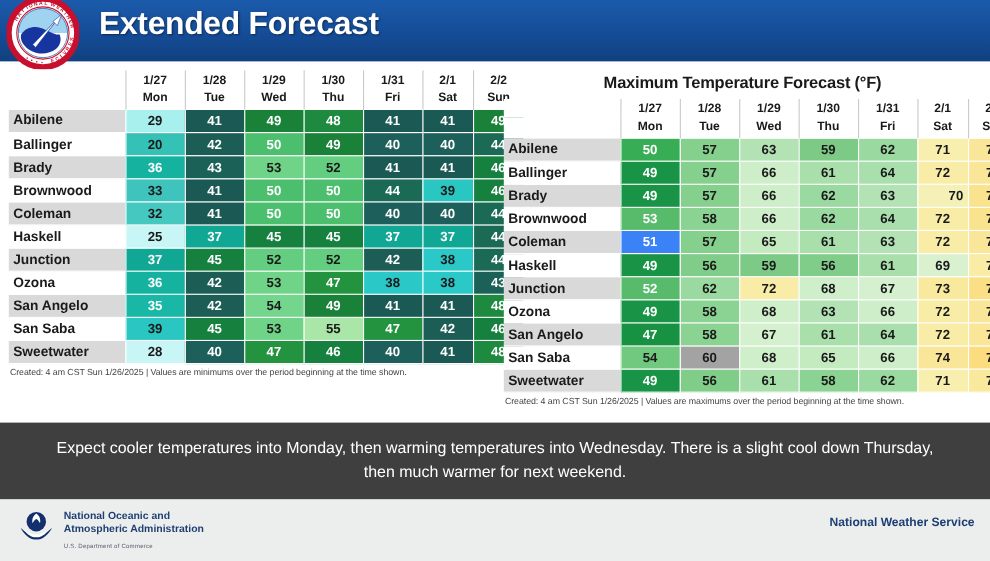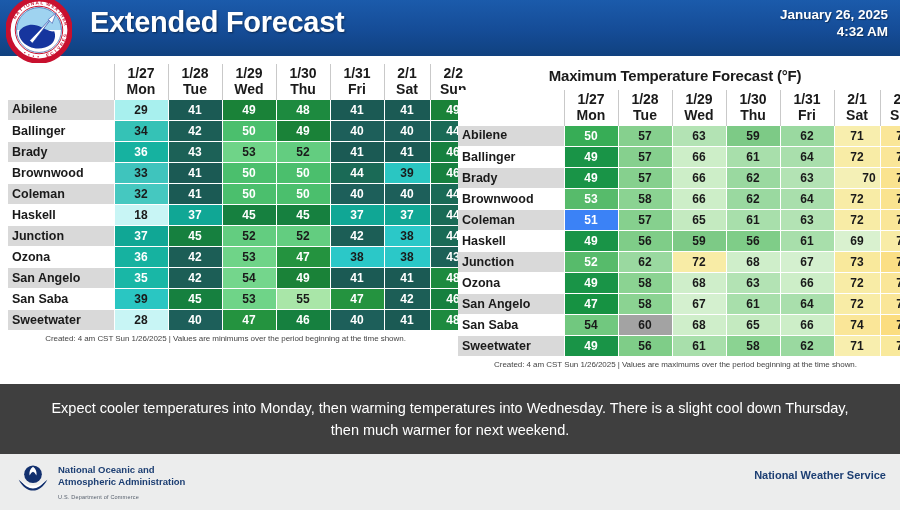--- a/index.html
+++ b/index.html
@@ -80,21 +80,21 @@
     table-layout: fixed;
     font-size: 11.5px;
   }
   table.fc col.namecol { width: 106px; }
   table.fc col.daycol  { width: 54px; }
   table.fc col.wkcol   { width: 46px; }
 
   table.fc thead th {
     background: #ffffff;
     color: #1a1a1a;
-    font-size: 14px;
+    font-size: 11px;
     font-weight: bold;
     text-align: center;
     padding: 1px 0;
     border-left: 1px solid #c9c9c9;
     line-height: 14px;
   }
   table.fc thead th.namehead {
     border-left: none;
     background: #ffffff;
   }
@@ -122,21 +122,20 @@
   table.fc tbody tr.odd td.name  { background: #d9d9d9; }
   table.fc tbody tr.even td.name { background: #ffffff; }
 
   .footnote {
     font-size: 8px;
     color: #444444;
     margin-top: 3px;
     padding-left: 1px;
     letter-spacing: -0.05px;
     white-space: nowrap;
-    text-align: center;
   }
 
   
   .summary {
     height: 70px;
     background: #3f3f3f;
     color: #ffffff;
     display: flex;
     align-items: center;
     justify-content: center;
@@ -231,24 +230,20 @@
       <text x="50" y="93" text-anchor="middle" transform="rotate(-38 50 50)">I</text>
       <text x="50" y="93" text-anchor="middle" transform="rotate(-29 50 50)">C</text>
       <text x="50" y="93" text-anchor="middle" transform="rotate(-19 50 50)">E</text>
       <text x="50" y="93" text-anchor="middle" transform="rotate(2 50 50)">•</text>
       <text x="50" y="93" text-anchor="middle" transform="rotate(12 50 50)">•</text>
       <text x="50" y="93" text-anchor="middle" transform="rotate(22 50 50)">•</text>
       <text x="50" y="93" text-anchor="middle" transform="rotate(32 50 50)">•</text>
     </g>
   </svg>
   <div class="header-title">Extended Forecast</div>
-  <div class="header-date">
-    <div>January 26, 2025</div>
-    <div>4:32 AM</div>
-  </div>
 </div>
 
 <div class="panels">
 
   <div class="panel">
     <table class="fc">
       <colgroup>
         <col class="namecol">
           <col class="daycol">
           <col class="daycol">
@@ -286,21 +281,21 @@
             <td style="background: rgb(168, 240, 238); color: rgb(26, 26, 26);">29</td>
             <td style="background: rgb(27, 90, 84); color: rgb(255, 255, 255);">41</td>
             <td style="background: rgb(26, 130, 56); color: rgb(255, 255, 255);">49</td>
             <td style="background: rgb(29, 138, 63); color: rgb(255, 255, 255);">48</td>
             <td style="background: rgb(27, 90, 84); color: rgb(255, 255, 255);">41</td>
             <td style="background: rgb(27, 90, 84); color: rgb(255, 255, 255);">41</td>
             <td style="background: rgb(26, 130, 56); color: rgb(255, 255, 255);">49</td>
           </tr>
           <tr class="even">
             <td class="name">Ballinger</td>
-            <td style="background: rgb(53, 194, 182); color: rgb(26, 26, 26);">34</td>
+            <td style="background: rgb(53, 194, 182); color: rgb(26, 26, 26);">20</td>
             <td style="background: rgb(28, 94, 86); color: rgb(255, 255, 255);">42</td>
             <td style="background: rgb(75, 191, 109); color: rgb(255, 255, 255);">50</td>
             <td style="background: rgb(26, 130, 56); color: rgb(255, 255, 255);">49</td>
             <td style="background: rgb(29, 95, 90); color: rgb(255, 255, 255);">40</td>
             <td style="background: rgb(29, 95, 90); color: rgb(255, 255, 255);">40</td>
             <td style="background: rgb(26, 106, 86); color: rgb(255, 255, 255);">44</td>
           </tr>
           <tr class="odd">
             <td class="name">Brady</td>
             <td style="background: rgb(22, 178, 160); color: rgb(255, 255, 255);">36</td>
@@ -326,21 +321,21 @@
             <td style="background: rgb(69, 200, 192); color: rgb(26, 26, 26);">32</td>
             <td style="background: rgb(27, 90, 84); color: rgb(255, 255, 255);">41</td>
             <td style="background: rgb(75, 191, 109); color: rgb(255, 255, 255);">50</td>
             <td style="background: rgb(75, 191, 109); color: rgb(255, 255, 255);">50</td>
             <td style="background: rgb(29, 95, 90); color: rgb(255, 255, 255);">40</td>
             <td style="background: rgb(29, 95, 90); color: rgb(255, 255, 255);">40</td>
             <td style="background: rgb(26, 106, 86); color: rgb(255, 255, 255);">44</td>
           </tr>
           <tr class="even">
             <td class="name">Haskell</td>
-            <td style="background: rgb(200, 245, 245); color: rgb(26, 26, 26);">18</td>
+            <td style="background: rgb(200, 245, 245); color: rgb(26, 26, 26);">25</td>
             <td style="background: rgb(16, 167, 149); color: rgb(255, 255, 255);">37</td>
             <td style="background: rgb(22, 128, 63); color: rgb(255, 255, 255);">45</td>
             <td style="background: rgb(22, 128, 63); color: rgb(255, 255, 255);">45</td>
             <td style="background: rgb(16, 167, 149); color: rgb(255, 255, 255);">37</td>
             <td style="background: rgb(16, 167, 149); color: rgb(255, 255, 255);">37</td>
             <td style="background: rgb(26, 106, 86); color: rgb(255, 255, 255);">44</td>
           </tr>
           <tr class="odd">
             <td class="name">Junction</td>
             <td style="background: rgb(16, 167, 149); color: rgb(255, 255, 255);">37</td>

